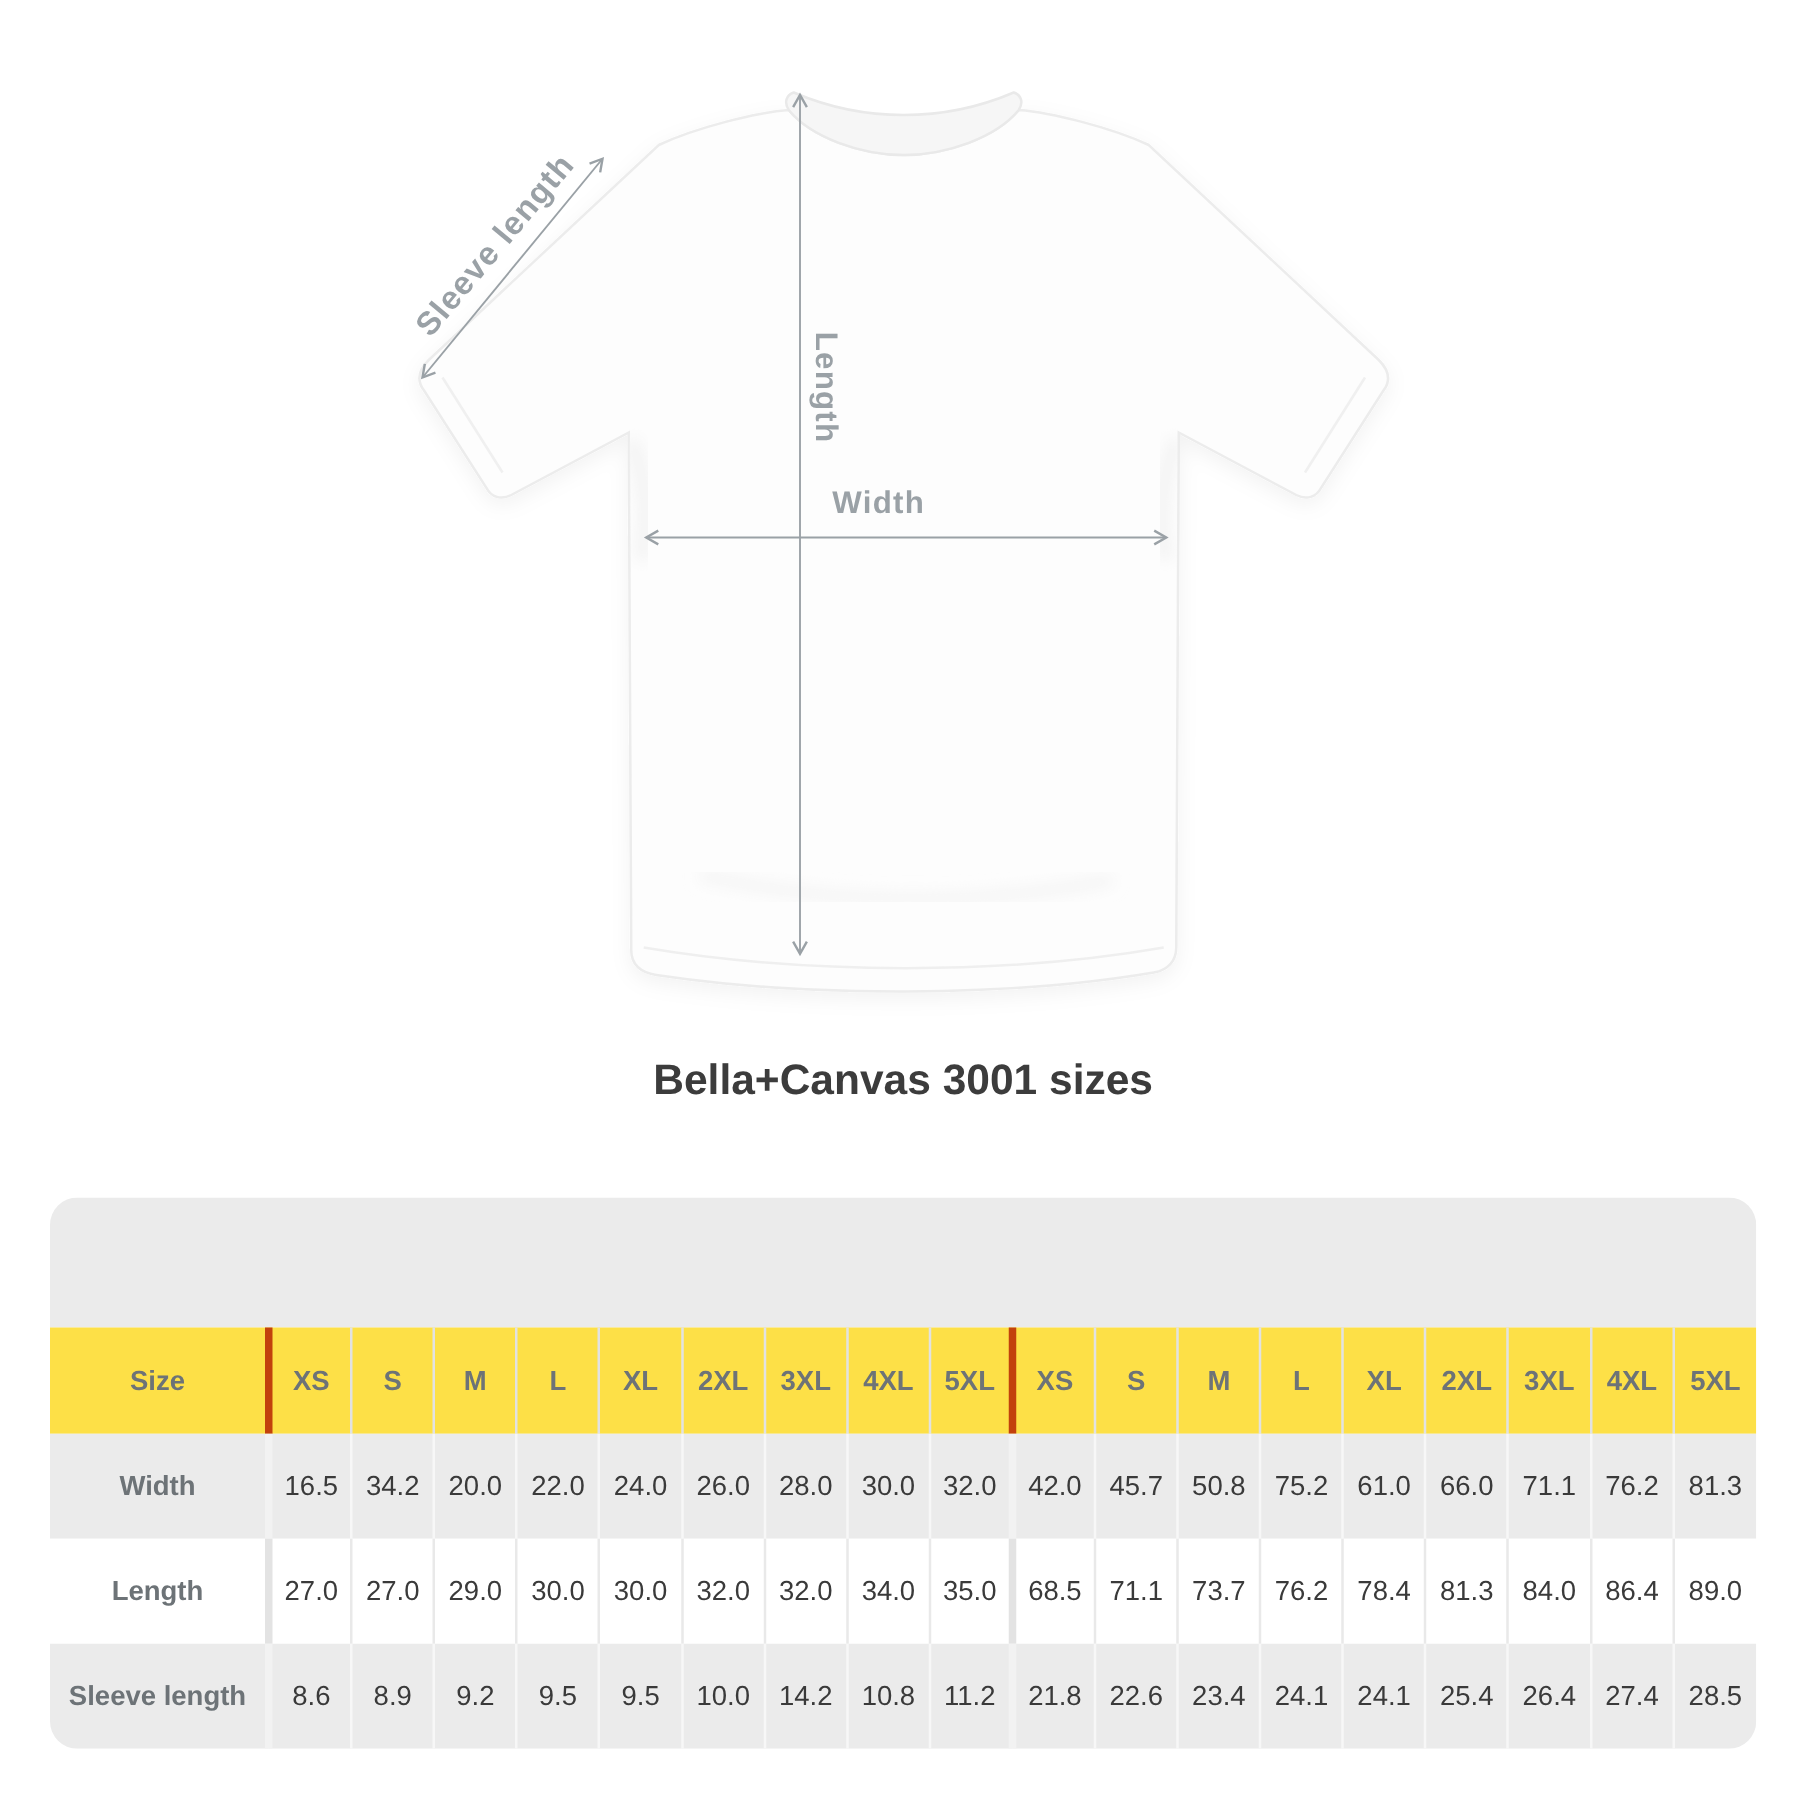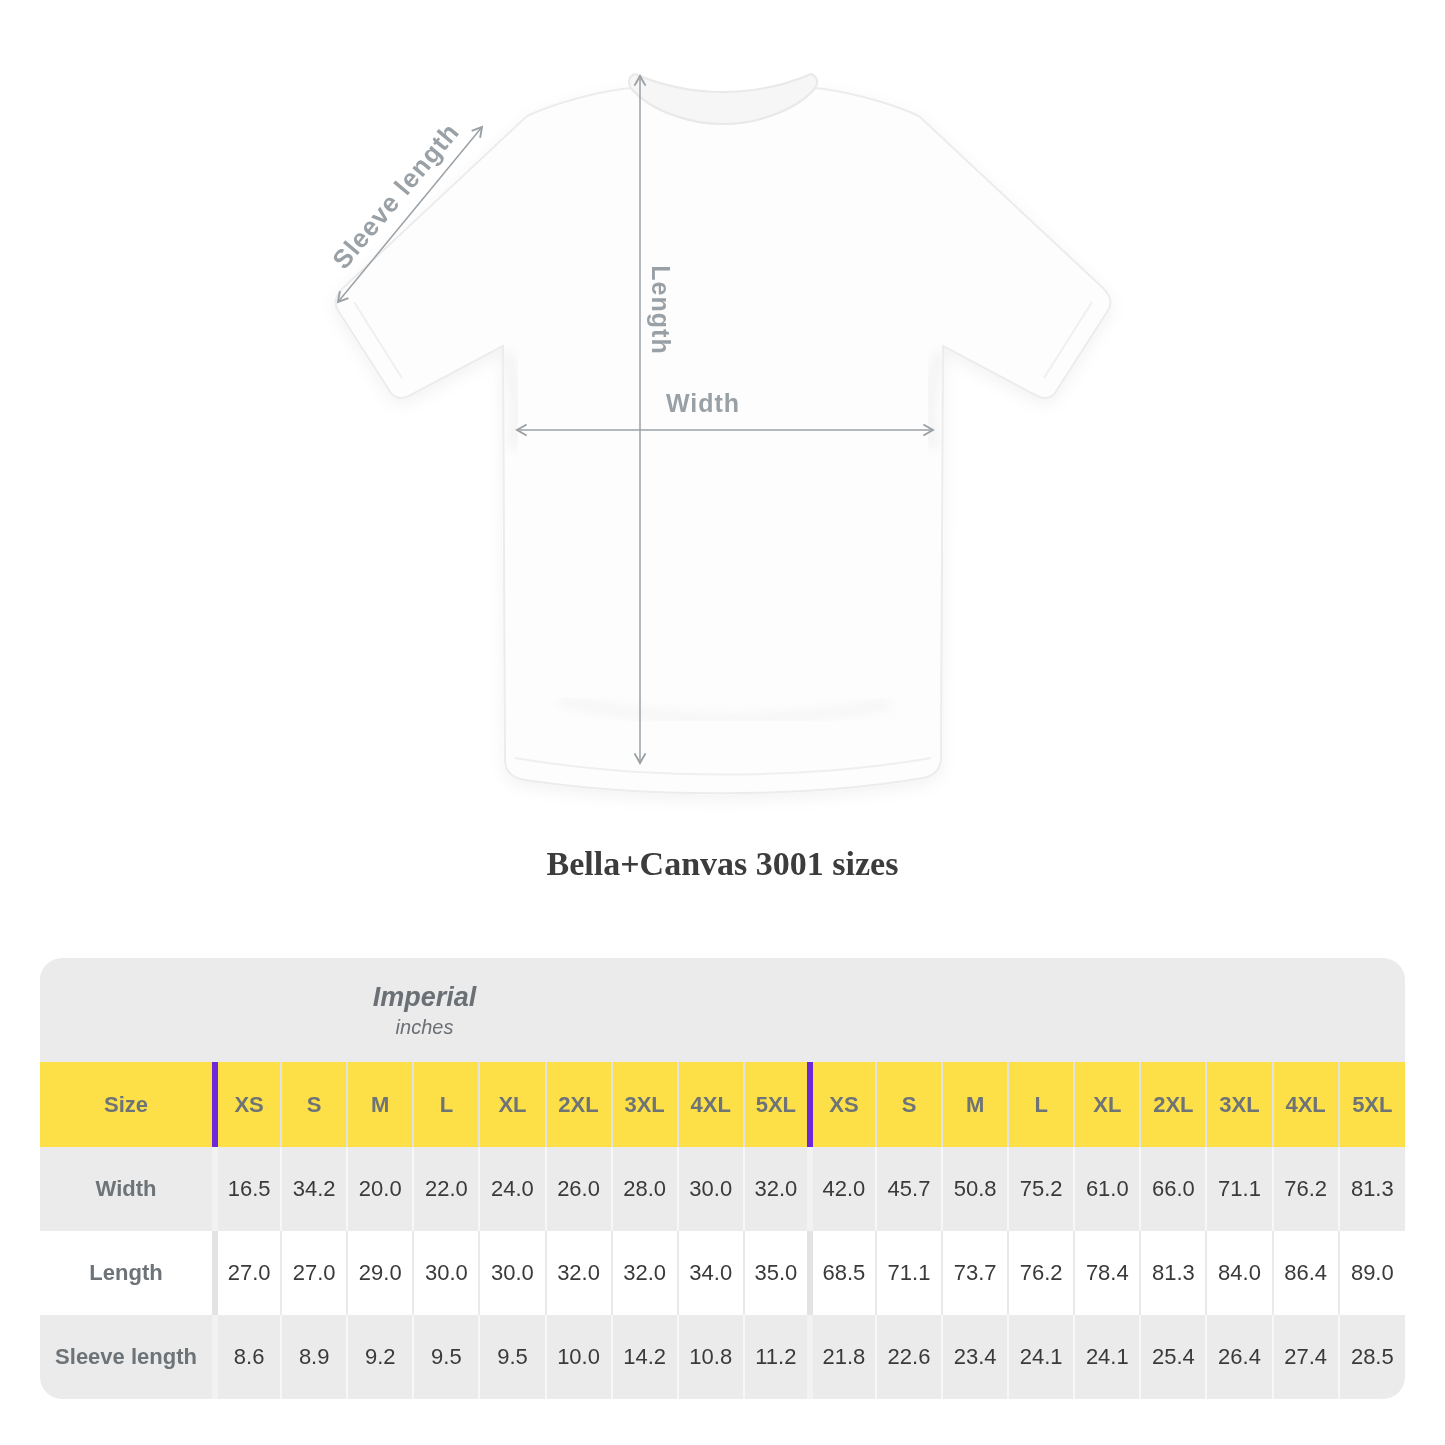--- a/index.html
+++ b/index.html
@@ -9,21 +9,21 @@
   
   .diagram{position:absolute;left:0;top:0;width:1445px;height:820px;}
   .diagram svg{position:absolute;left:0;top:0;}
   .ann{position:absolute;color:#9aa1a6;font-weight:bold;letter-spacing:1px;white-space:nowrap;}
   .ann-sleeve{left:396px;top:196px;font-size:26px;transform:translate(-50%,-50%) rotate(-50deg);}
   .ann-length{left:660px;top:310px;font-size:25px;transform:translate(-50%,-50%) rotate(90deg);}
   .ann-width{left:703px;top:403px;font-size:25px;transform:translate(-50%,-50%);}
 
   
   .title{position:absolute;left:0;top:845px;width:1445px;text-align:center;margin:0;
-         font-size:34px;font-weight:bold;color:#3c3c3c;font-family:Liberation Serif, serif;}
+         font-size:34px;font-weight:bold;color:#3c3c3c;}
   .subtitle{position:absolute;left:0;top:916px;width:1445px;text-align:center;margin:0;
             font-size:21px;font-style:italic;color:#565656;}
 
   
   .table-wrap{position:absolute;left:40px;top:958px;width:1365px;border-radius:22px;overflow:hidden;}
   .unit-header{display:flex;background:#ebebeb;height:104px;}
   .unit-group{display:flex;flex-direction:column;justify-content:center;align-items:center;gap:3px;}
   .unit-imperial{width:769px;}
   .unit-metric{width:596px;}
   .unit-name{font-size:27px;font-weight:bold;font-style:italic;color:#6a7075;}
@@ -34,21 +34,21 @@
   col.c-data{width:66.1px;}
   th,td{text-align:center;vertical-align:middle;padding:0;border:none;}
   thead th{height:85px;background:#fde047;font-size:22px;font-weight:bold;color:#6d7377;}
   tbody td{height:84px;font-size:22px;color:#3a3a3a;}
   td.row-label{font-weight:bold;color:#6d7377;}
   tr.gray{background:#ebebeb;}
   tr.white{background:#ffffff;}
   thead th + th{border-left:2px solid #e2e2e2;}
   tr.white td + td{border-left:2px solid #e9e9e9;}
   tr.gray td + td{border-left:2px solid #f7f7f7;}
-  thead th.sep-strong{border-left:6px solid #6d28d9;}
+  thead th.sep-strong{border-left:6px solid #c2410c;}
   tr.white td.sep-strong{border-left:6px solid #e3e3e3;}
   tr.gray td.sep-strong{border-left:6px solid #f2f2f2;}
 </style>
 </head>
 <body>
 
 <div class="page">
 
   <div class="diagram">
     <svg width="1445" height="820" viewBox="0 0 1445 820">
@@ -111,24 +111,20 @@
     <div class="ann ann-sleeve">Sleeve length</div>
     <div class="ann ann-length">Length</div>
     <div class="ann ann-width">Width</div>
   </div>
 
   <h1 class="title">Bella+Canvas 3001 sizes</h1>
 
   <div class="table-wrap">
 
     <div class="unit-header">
-      <div class="unit-group unit-imperial">
-        <div class="unit-name">Imperial</div>
-        <div class="unit-sub">inches</div>
-      </div>
     </div>
 
     <table>
       <colgroup>
         <col class="c-label">
         <col class="c-data">
           <col class="c-data">
           <col class="c-data">
           <col class="c-data">
           <col class="c-data">

